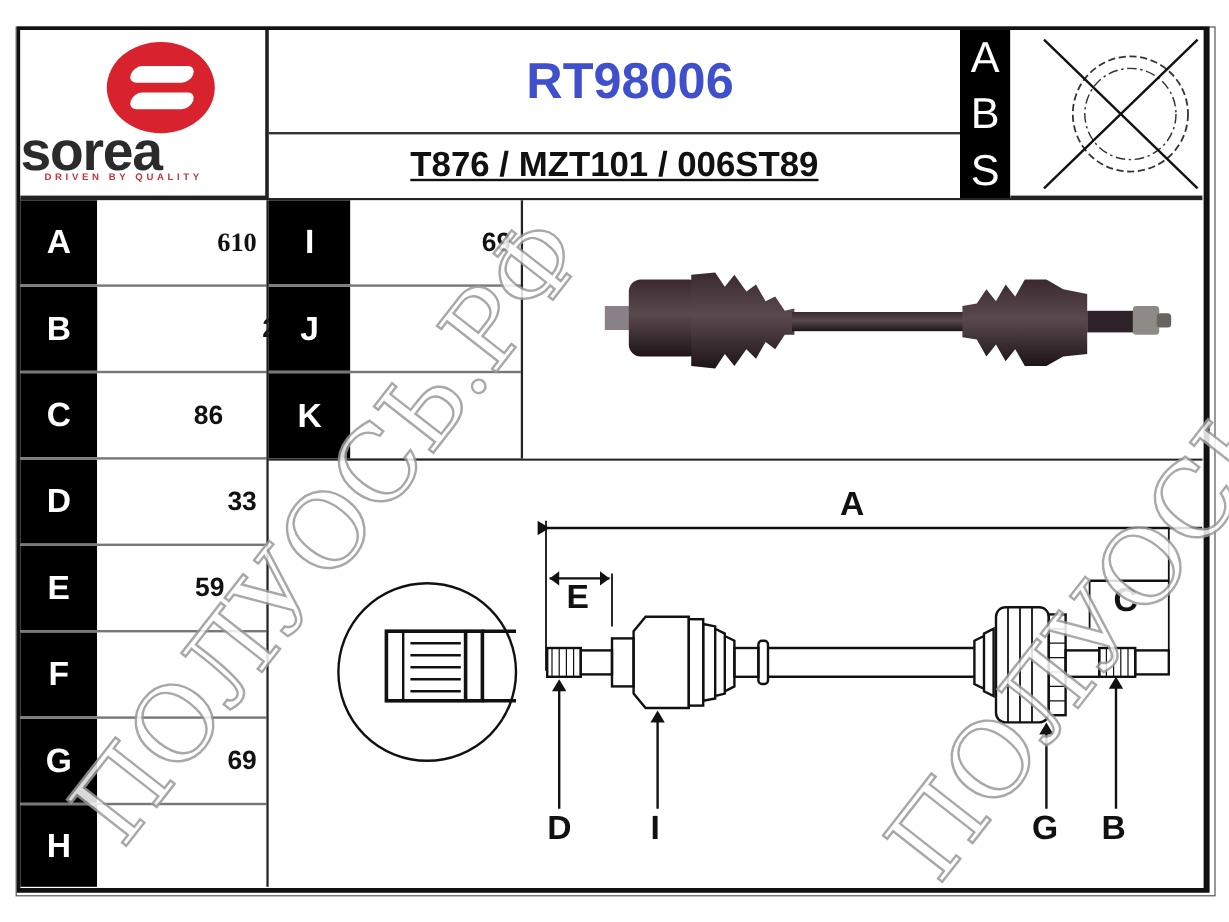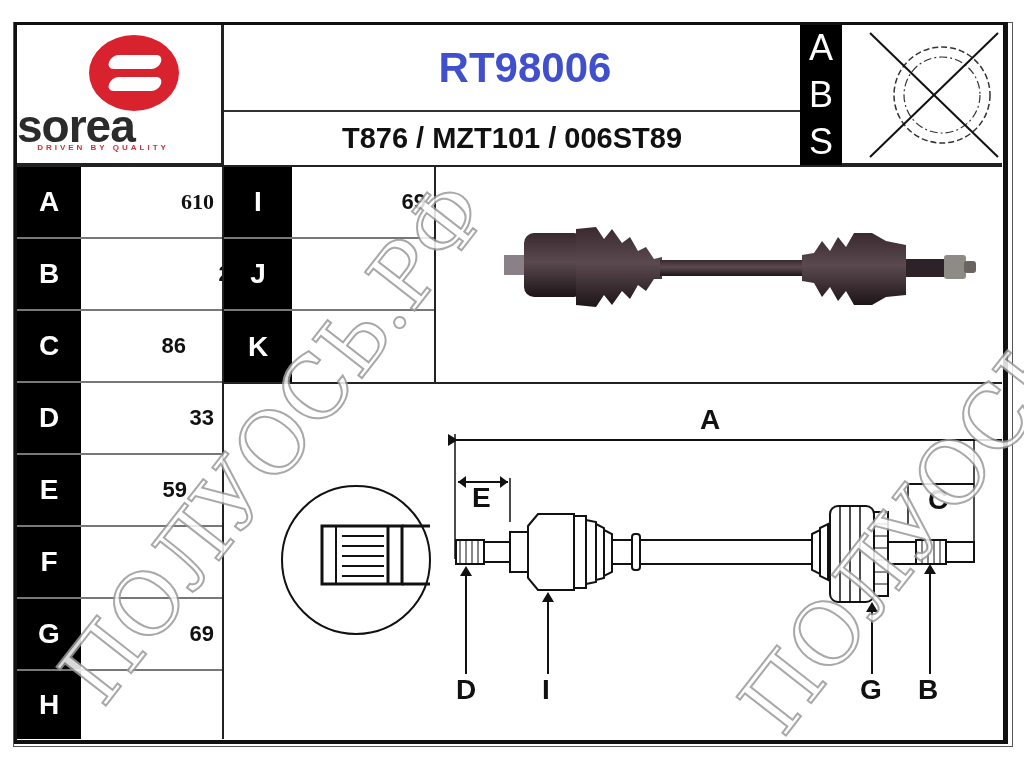--- a/index.html
+++ b/index.html
@@ -23,21 +23,21 @@
     .logo-word { position: absolute; left: 0; top: 78px; width: 206px; text-align: left; font-size: 46px;
                  font-weight: bold; color: #2b2b2b; letter-spacing: -1px; line-height: 46px; }
     .logo-tag { position: absolute; left: 0; top: 118px; width: 172px; text-align: center; font-size: 8px;
                 color: #c8333b; letter-spacing: 3px; font-weight: bold; }
 
     
     .part-no { left: 224px; top: 25px; width: 576px; height: 87px; border-bottom: 2px solid #333;
                display: flex; align-items: center; justify-content: center;
                font-size: 42px; font-weight: bold; color: #4050cc; padding-left: 26px; }
     .refs { left: 224px; top: 112px; width: 576px; height: 53px; display: flex; align-items: center;
-            justify-content: center; font-size: 29px; font-weight: bold; color: #111; }
+            justify-content: center; font-size: 29px; font-weight: bold; color: #111; text-decoration: underline; }
 
     
     .abs-col { left: 800px; top: 25px; width: 42px; height: 140px; background: #000; color: #fff;
                display: flex; flex-direction: column; align-items: center; justify-content: space-around;
                font-size: 36px; line-height: 40px; }
     .abs-icon { left: 842px; top: 25px; width: 160px; height: 140px; background: #fff; border-bottom: 2px solid #222; }
 
     .hr { position: absolute; background: #222; }
 
     

